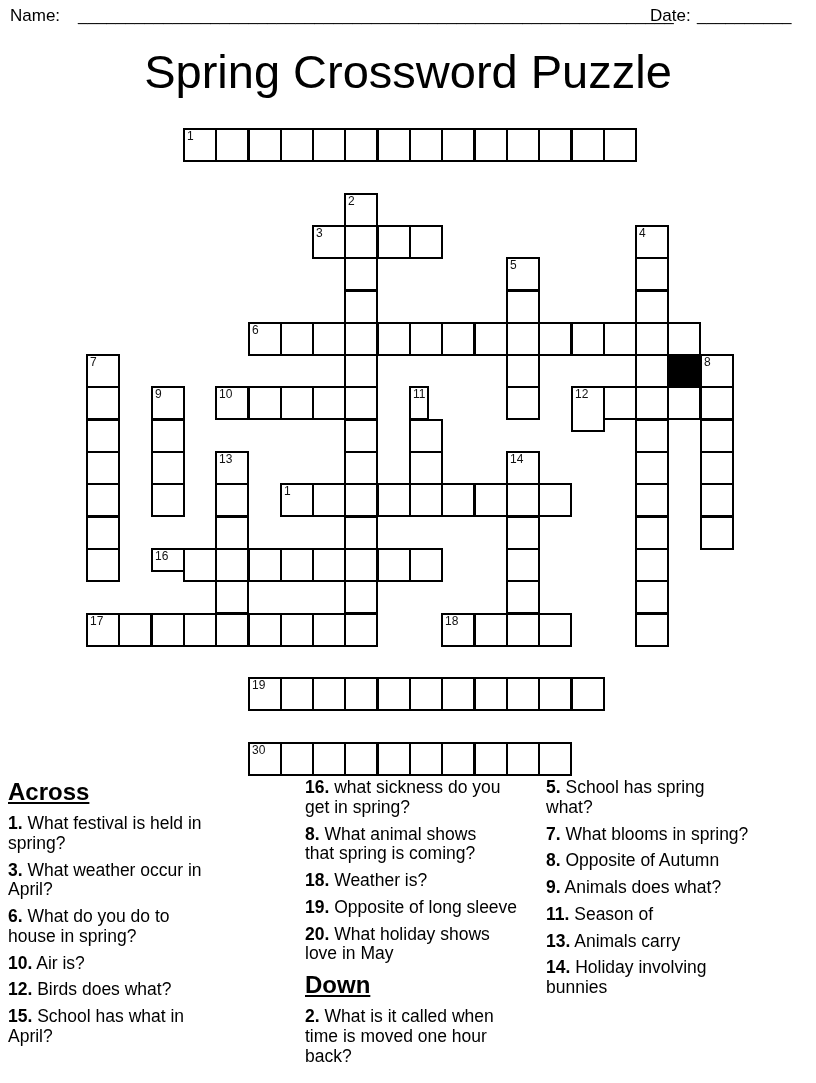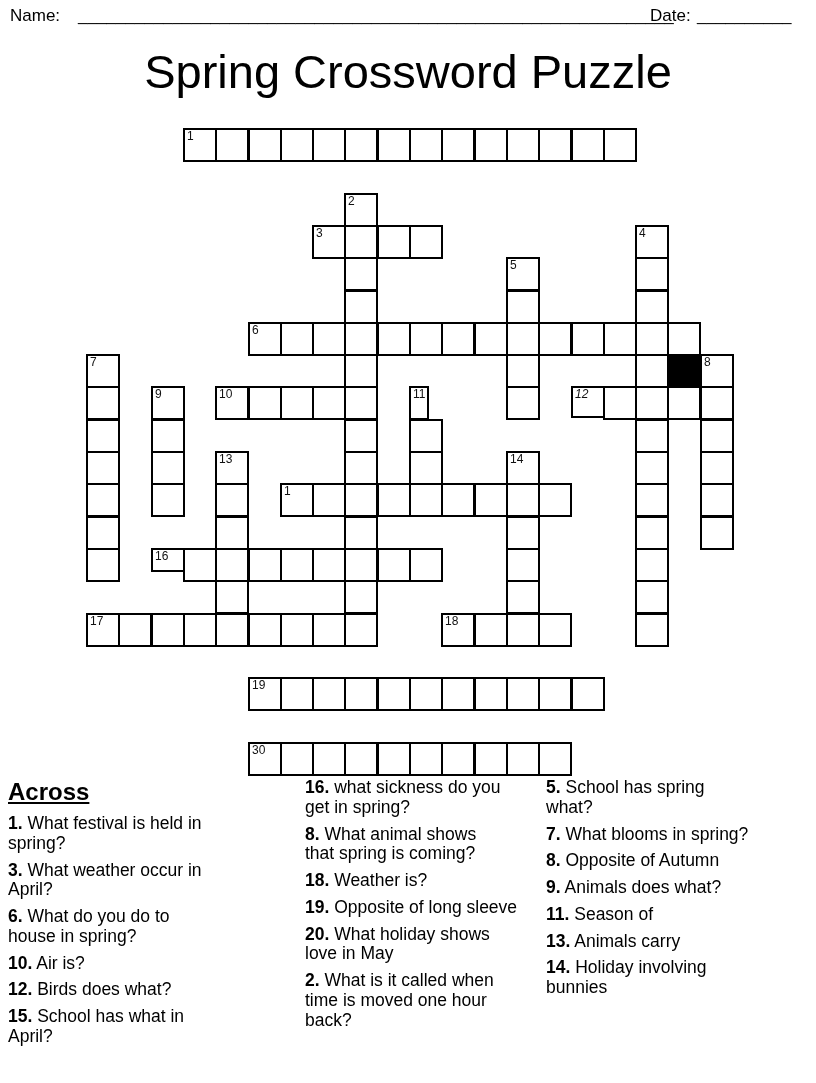--- a/index.html
+++ b/index.html
@@ -148,21 +148,21 @@
     </div>
     <div class="cell" style="left: 248px; top: 386px; width: 34px; height: 34px;"></div>
     <div class="cell" style="left: 280px; top: 386px; width: 34px; height: 34px;"></div>
     <div class="cell" style="left: 312px; top: 386px; width: 34px; height: 34px;"></div>
     <div class="cell" style="left: 409px; top: 386px; width: 20px; height: 34px;">
       <span class="num">11</span>
     </div>
     <div class="cell" style="left: 409px; top: 419px; width: 34px; height: 34px;"></div>
     <div class="cell" style="left: 409px; top: 451px; width: 34px; height: 34px;"></div>
     <div class="cell" style="left: 409px; top: 483px; width: 34px; height: 34px;"></div>
-    <div class="cell" style="left: 571px; top: 386px; width: 34px; height: 32px; font-style: italic;">
+    <div class="cell" style="left: 571px; top: 386px; width: 34px; height: 46px;">
       <span class="num">12</span>
     </div>
     <div class="cell" style="left: 603px; top: 386px; width: 34px; height: 34px;"></div>
     <div class="cell" style="left: 667px; top: 386px; width: 34px; height: 34px;"></div>
     <div class="cell" style="left: 215px; top: 451px; width: 34px; height: 34px;">
       <span class="num">13</span>
     </div>
     <div class="cell" style="left: 215px; top: 483px; width: 34px; height: 34px;"></div>
     <div class="cell" style="left: 215px; top: 516px; width: 34px; height: 34px;"></div>
     <div class="cell" style="left: 215px; top: 548px; width: 34px; height: 34px;"></div>
@@ -250,20 +250,21 @@
   </div>
 <div class="clue-col" style="left:277px;margin-left:28px;" id="clue-col-2">
     <p class="clue"><b>16.</b><span> what sickness do you
 get in spring?</span></p>
     <p class="clue"><b>8.</b><span> What animal shows
 that spring is coming?</span></p>
     <p class="clue"><b>18.</b><span> Weather is?</span></p>
     <p class="clue"><b>19.</b><span> Opposite of long sleeve</span></p>
     <p class="clue"><b>20.</b><span> What holiday shows
 love in May</span></p>
+    <p class="clue-head">Down</p>
     <p class="clue"><b>2.</b><span> What is it called when
 time is moved one hour
 back?</span></p>
   </div>
 <div class="clue-col" style="left:546px;" id="clue-col-3">
     <p class="clue"><b>5.</b><span> School has spring
 what?</span></p>
     <p class="clue"><b>7.</b><span> What blooms in spring?</span></p>
     <p class="clue"><b>8.</b><span> Opposite of Autumn</span></p>
     <p class="clue"><b>9.</b><span> Animals does what?</span></p>

